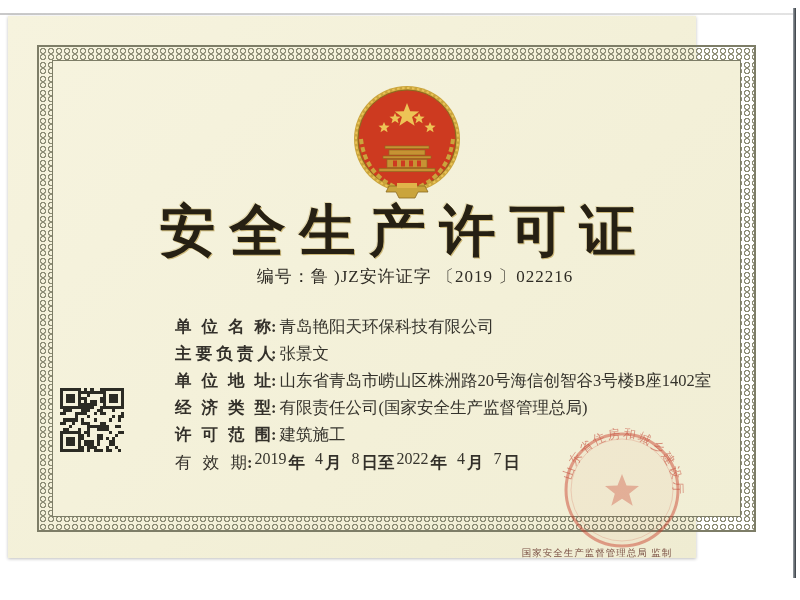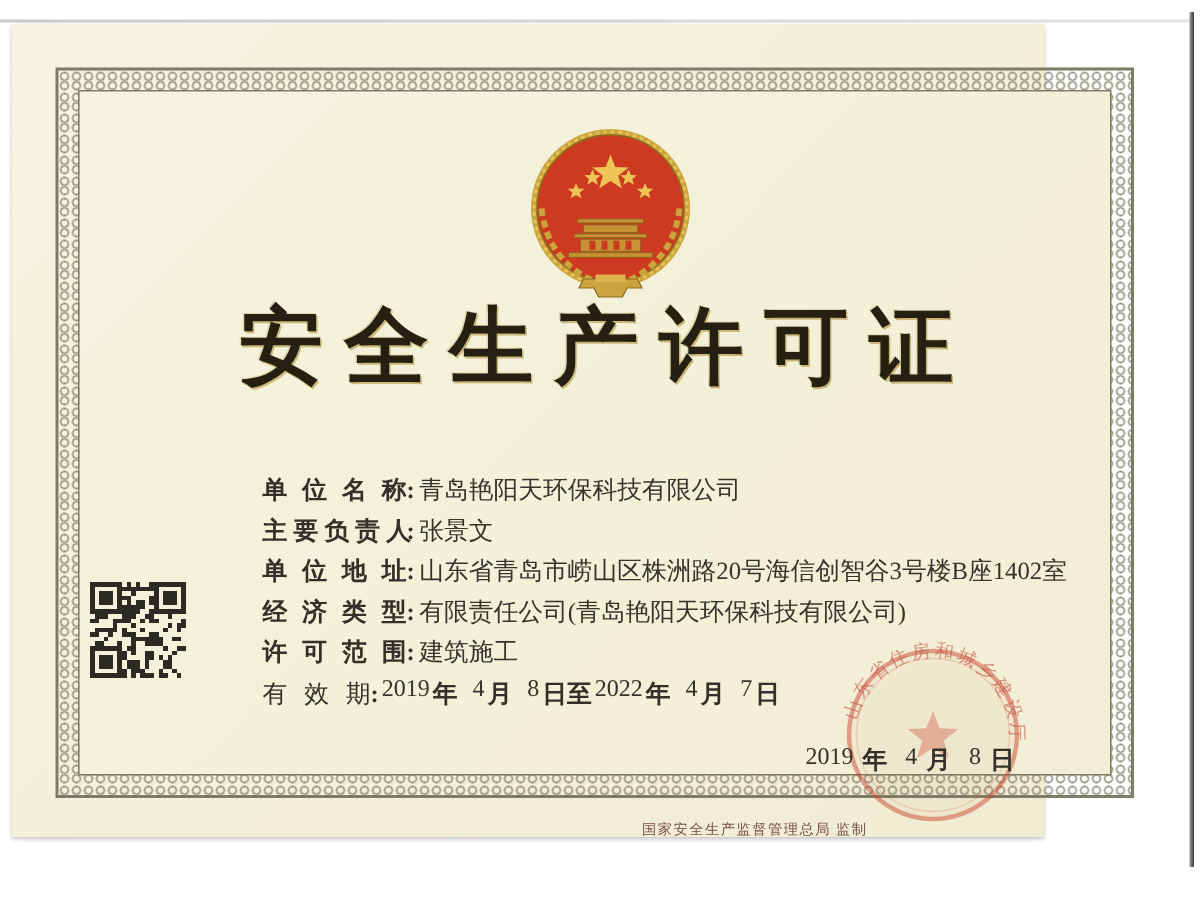--- a/index.html
+++ b/index.html
@@ -40,21 +40,21 @@
     font-weight:400;color:#33302a;vertical-align:bottom;}
   .num{position:relative;top:-4px;font-size:16px;color:#35332c;margin:0 2px;text-align:center;}
   .unit{font-weight:600;color:#33302a;margin-right:8px;}
   .issuer-row{position:absolute;left:507px;top:451px;font-size:17px;white-space:nowrap;z-index:4;}
   .issuer-label{font-weight:700;color:#2e2b24;}
   .issuer-value{color:#35332c;}
   .date-row{position:absolute;left:527px;top:480px;font-size:16.5px;white-space:nowrap;z-index:4;color:#35332c;}
   .date-row .unit{margin:0 10px 0 4px;}
   .date-row .num{top:-3px;}
   .seal{position:absolute;left:546px;top:406px;width:136px;height:136px;z-index:3;opacity:.85;}
-  .producer{position:absolute;left:420px;top:531px;width:338px;text-align:left;
+  .producer{position:absolute;left:420px;top:531px;width:338px;text-align:center;
     font-size:9.5px;letter-spacing:1px;color:#7a5044;}
   .qr{position:absolute;left:52px;top:371px;width:64px;height:66px;z-index:5;}
 </style>
 </head>
 <body>
 
 <div class="scanline-top"></div>
 <div class="scan-edge-right"></div>
 
 <div class="paper">
@@ -91,33 +91,36 @@
 
     <path d="M13 53 q4 34 34 48" fill="none" stroke="#caa43c" stroke-width="4" stroke-dasharray="5 3"></path>
     <path d="M105 53 q-4 34 -34 48" fill="none" stroke="#caa43c" stroke-width="4" stroke-dasharray="5 3"></path>
 
     <path d="M41 100 h36 l3 6 h-10 l-3 6 h-16 l-3 -6 h-10 z" fill="#caa43c" stroke="#8a6a1f" stroke-width=".8"></path>
     <rect x="49" y="97" width="20" height="5" fill="#e0b44a"></rect>
   </svg>
 
   <div class="title">安全生产许可证</div>
 
+  <div class="serial">
+    <span>编号：</span><span>鲁 )JZ安许证字 〔2019 〕022216</span>
+  </div>
 
   <div class="fields">
     <div class="row" style="top:300px">
       <span class="flabel">单 位 名 称</span><span class="colon">:</span><span class="fvalue">青岛艳阳天环保科技有限公司</span>
     </div>
     <div class="row" style="top:327px">
       <span class="flabel">主 要 负 责 人</span><span class="colon">:</span><span class="fvalue">张景文</span>
     </div>
     <div class="row" style="top:354px">
       <span class="flabel">单 位 地 址</span><span class="colon">:</span><span class="fvalue">山东省青岛市崂山区株洲路20号海信创智谷3号楼B座1402室</span>
     </div>
     <div class="row" style="top:381px">
-      <span class="flabel">经 济 类 型</span><span class="colon">:</span><span class="fvalue">有限责任公司(青岛艳阳天环保科技有限公司)</span>
+      <span class="flabel">经 济 类 型</span><span class="colon">:</span><span class="fvalue">有限责任公司(国家安全生产监督管理总局)</span>
     </div>
     <div class="row" style="top:408px">
       <span class="flabel">许 可 范 围</span><span class="colon">:</span><span class="fvalue">建筑施工</span>
     </div>
     <div class="row" style="top:436px">
       <span class="vlabel">有 效 期</span><span class="colon">:</span><span class="num">2019</span><span class="unit">年</span><span class="num">4</span><span class="unit">月</span><span class="num">8</span><span class="unit" style="margin-right:0">日</span><span class="unit" style="margin-right:0">至</span><span class="num">2022</span><span class="unit">年</span><span class="num">4</span><span class="unit">月</span><span class="num">7</span><span class="unit">日</span>
     </div>
   </div>
 
   <svg class="seal" viewBox="0 0 136 136">
@@ -126,23 +129,20 @@
     </defs>
     <circle cx="68" cy="68" r="56" fill="rgba(205,70,48,0.05)" stroke="rgba(200,62,42,0.55)" stroke-width="3"></circle>
     <circle cx="68" cy="68" r="51" fill="none" stroke="rgba(200,62,42,0.22)" stroke-width="1"></circle>
     <path d="M68 52 l4.5 11.5 12.5.5 -9.8 7.7 3.5 12 -10.7-7 -10.7 7 3.5-12 -9.8-7.7 12.5-.5 z" fill="rgba(200,62,42,0.4)"></path>
     <text font-size="12.5" fill="rgba(190,55,38,0.6)" letter-spacing="2" font-family="Liberation Serif, serif">
       <textPath href="#sealArc" startOffset="6%">山东省住房和城乡建设厅</textPath>
     </text>
   </svg>
 
 
-  <div class="date-row">
-    <span class="num">2019</span><span class="unit">年</span><span class="num">4</span><span class="unit">月</span><span class="num">8</span><span class="unit">日</span>
-  </div>
 
   <div class="producer">国家安全生产监督管理总局 监制</div>
 
   <svg class="qr" viewBox="0 0 21 21" shape-rendering="crispEdges">
       <rect x="0" y="0" width="1" height="1" fill="#2b2b24"></rect>
       <rect x="0" y="6" width="1" height="1" fill="#2b2b24"></rect>
       <rect x="0" y="0" width="1" height="1" fill="#2b2b24"></rect>
       <rect x="6" y="0" width="1" height="1" fill="#2b2b24"></rect>
       <rect x="1" y="0" width="1" height="1" fill="#2b2b24"></rect>
       <rect x="1" y="6" width="1" height="1" fill="#2b2b24"></rect>

